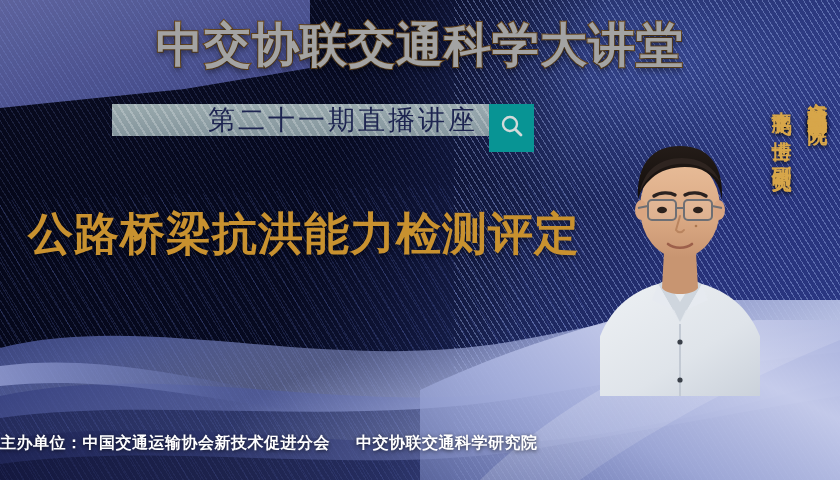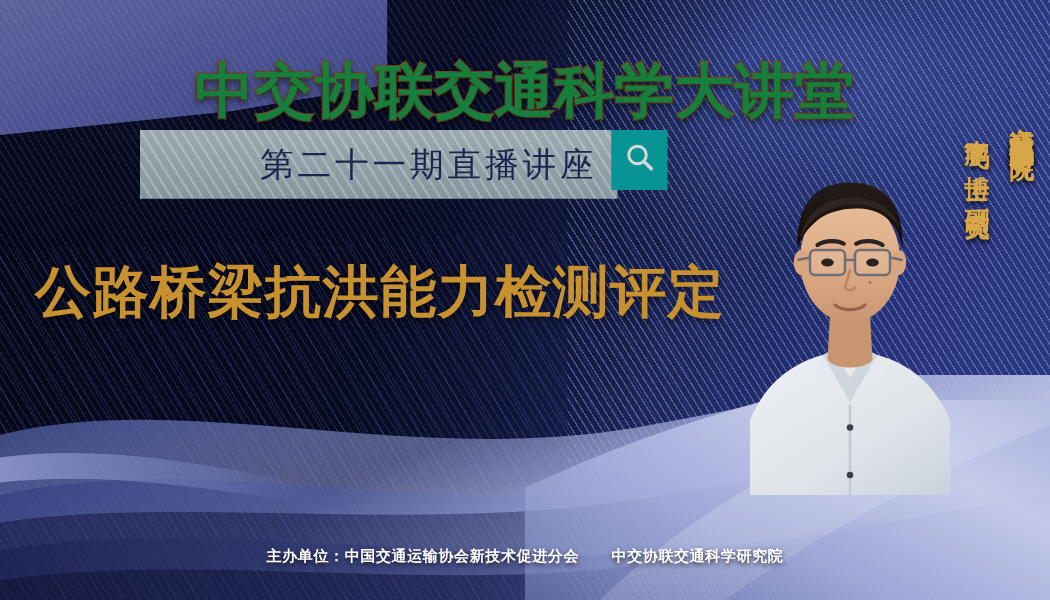--- a/index.html
+++ b/index.html
@@ -67,33 +67,32 @@
   .ribbon{position:absolute;pointer-events:none;}
   .ribbon svg{display:block;}
 
   
   .title{
     position:absolute;left:0;right:0;top:14px;
     text-align:center;
     font-size:47px;
     font-weight:700;
     letter-spacing:1px;
-    color:#15803d;
+    color:#a3a3a3;
     -webkit-text-stroke:2px #6a4a22;
     paint-order:stroke fill;
     text-shadow:0 3px 6px rgba(0,0,0,.55), 0 0 1px #8a6530;
     white-space:nowrap;
     font-family:"DejaVu Sans","Liberation Sans",sans-serif;
-    margin-top:28px;
   }
 
   
   .subband{
     position:absolute;left:112px;top:104px;
-    width:382px;height:55px;
+    width:382px;height:32px;
     background:linear-gradient(180deg,rgba(164,181,184,.93) 0%,rgba(142,160,166,.93) 100%);
     overflow:hidden;
   }
   .subband::after{
     content:"";position:absolute;inset:0;
     background-image:repeating-linear-gradient(58deg,
         rgba(255,255,255,.22) 0px,
         rgba(255,255,255,.22) 2px,
         rgba(0,0,0,0) 2px,
         rgba(0,0,0,0) 7px);
@@ -164,23 +163,22 @@
   .vtext-name{right:44px;top:96px;font-size:20px;}
 
   
   .portrait{
     position:absolute;left:600px;top:96px;width:160px;height:300px;
   }
 
   
   .footer{
     position:absolute;left:0;right:0;bottom:26px;
-    text-align:center;
     color:#ffffff;
-    font-size:12px;font-weight:700;letter-spacing:.5px;
+    font-size:16px;font-weight:700;letter-spacing:.5px;
     text-shadow:0 1px 4px rgba(0,0,0,.7);
     font-family:"DejaVu Sans","Liberation Sans",sans-serif;
   }
   .footer .gap{display:inline-block;width:26px;}
 </style>
 </head>
 <body>
 
 <div id="poster">
 

